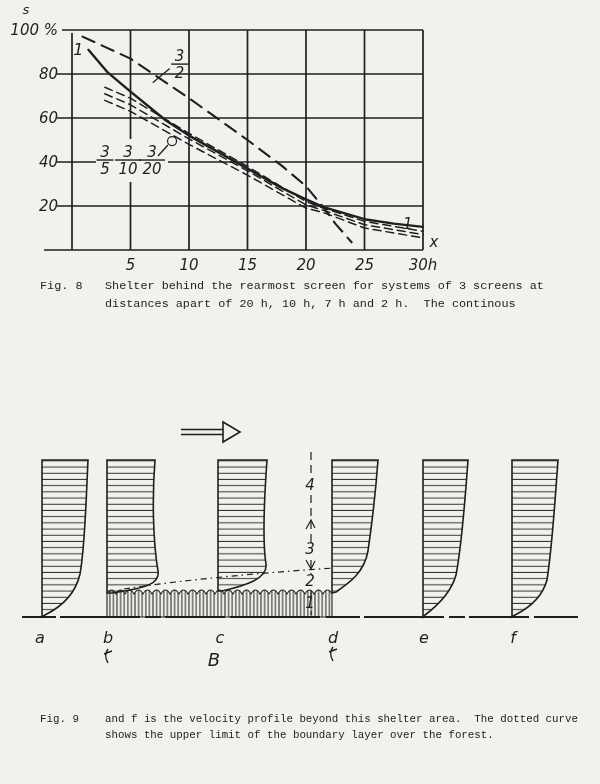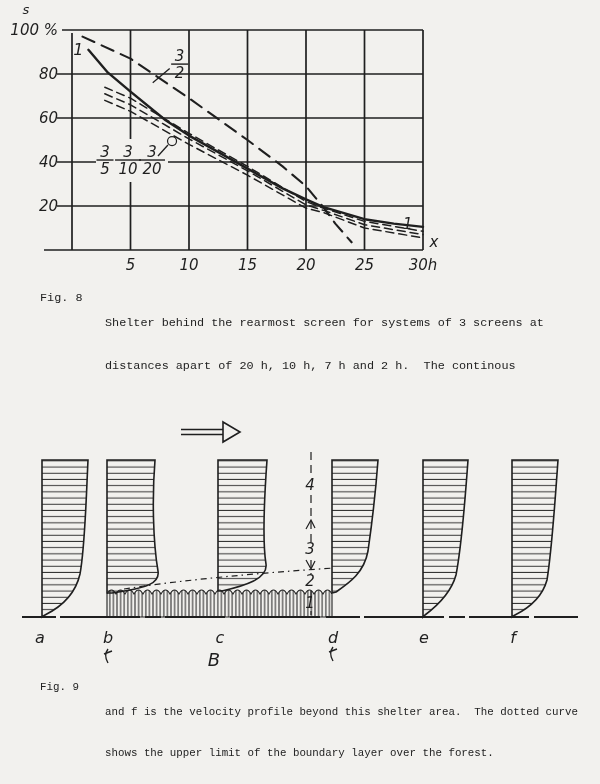--- a/index.html
+++ b/index.html
@@ -2,24 +2,24 @@
 <html><head>
 <meta charset="utf-8">
 <style>
   html,body{margin:0;padding:0;background:#d8d8d5;}
   .page{position:relative;width:600px;height:784px;background:#f2f1ee;overflow:hidden;
         font-family:"Liberation Mono",monospace;color:#1f1f1f;}
   svg{position:absolute;left:0;}
   #fig8{top:0;}
   #fig9{top:402px;}
   .caption{position:absolute;left:40px;display:flex;color:#222;}
-  #cap8{top:290px;font-size:11.8px;line-height:17.5px;}
-  #cap9{top:680px;font-size:10.8px;line-height:15.6px;}
+  #cap8{top:278px;font-size:11.8px;line-height:17.5px;}
+  #cap9{top:712px;font-size:10.8px;line-height:15.6px;}
   .fig-label{width:65px;flex:none;}
-  .cap-lines div{white-space:pre;margin-top:25px;}
+  .cap-lines div{white-space:pre;}
 </style>
 </head>
 <body>
 
 <div class="page">
 
   <svg id="fig8" width="460" height="292" viewBox="0 0 460 292">
       <g stroke="#1f1f1f" stroke-width="1.7">
         <line x1="44" y1="250" x2="423" y2="250"></line>
         <line x1="57" y1="206" x2="423" y2="206"></line>

